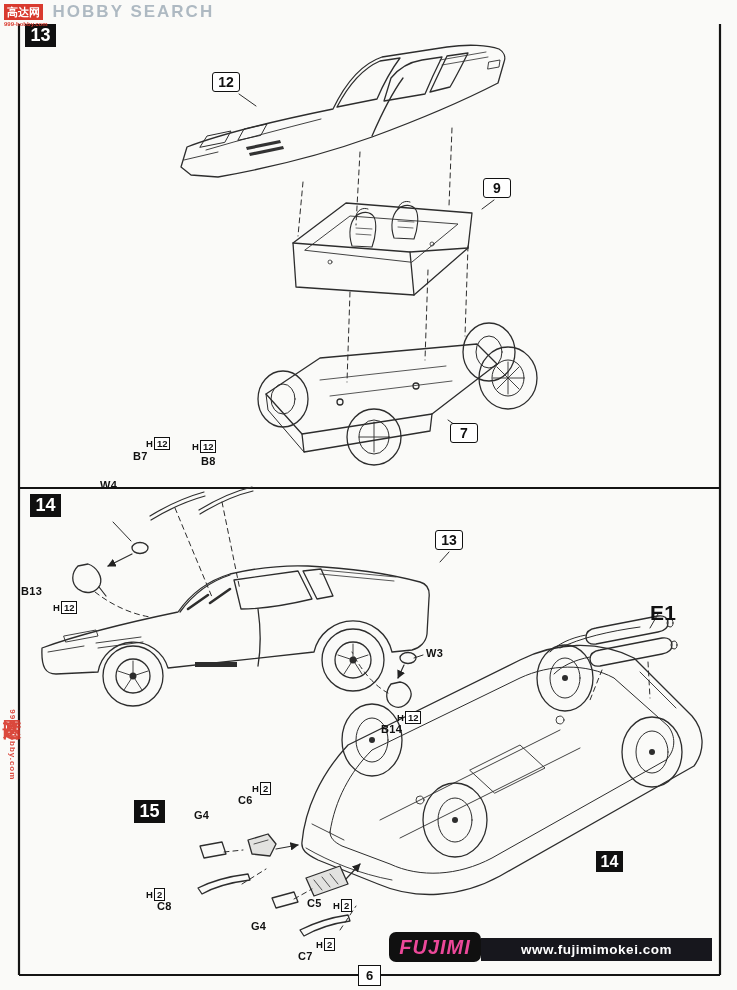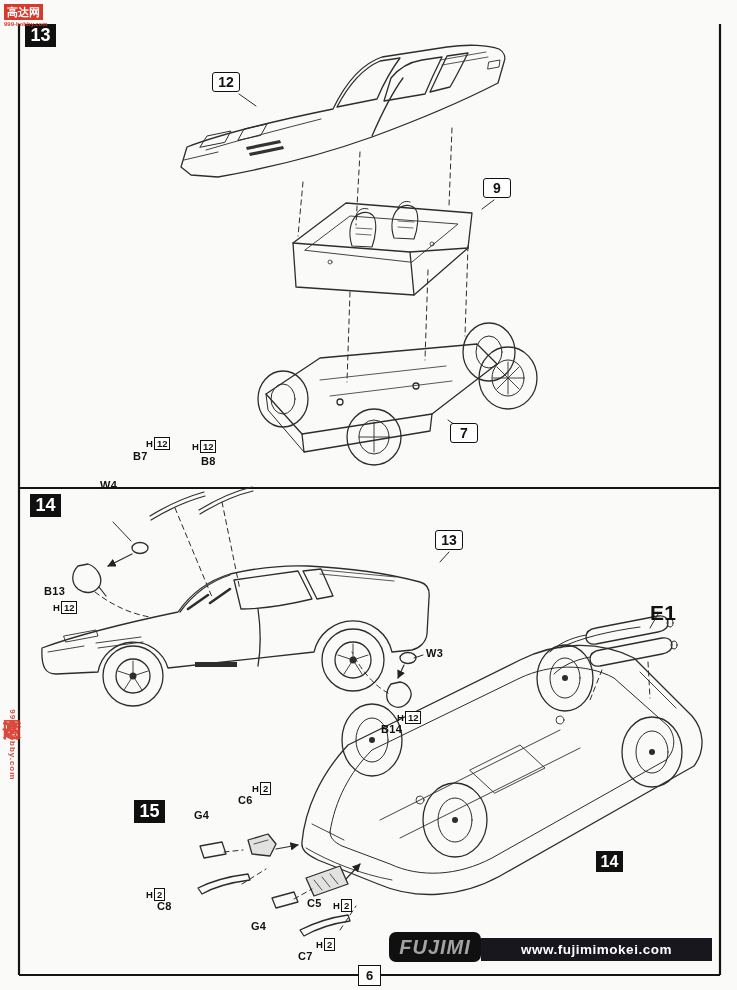--- a/index.html
+++ b/index.html
@@ -16,21 +16,21 @@
   .step-box.small{width:27px;height:21px;font-size:16px;}
   .callout{
     background:#fff;border:1.8px solid #111;border-radius:3px;font-weight:bold;
     font-size:14px;min-width:20px;height:18px;padding:0 3px;
     display:flex;align-items:center;justify-content:center;
   }
   .part-label{font-weight:bold;font-size:11px;letter-spacing:0.3px;}
   .flag{display:flex;align-items:center;gap:1px;font-size:9.5px;font-weight:bold;}
   .flag .fbox{border:1.2px solid #111;background:#fff;padding:0 2px;line-height:11px;display:inline-block;}
   .fujimi-logo{
-    background:#101010;color:#a3a3a3;border-radius:7px;width:92px;height:30px;
+    background:#101010;color:#ec4899;border-radius:7px;width:92px;height:30px;
     display:flex;align-items:center;justify-content:center;
     font-weight:bold;font-style:italic;font-size:20px;letter-spacing:1px;
   }
   .url-bar{
     background:#17171d;color:#fff;width:231px;height:23px;
     display:flex;align-items:center;justify-content:center;
     font-weight:bold;font-size:13.5px;letter-spacing:0.5px;
   }
   .page-num{
     background:#fff;border:1.7px solid #111;width:21px;height:19px;
@@ -254,20 +254,21 @@
       <line x1="449" y1="552" x2="440" y2="562"></line>
     </g>
   </g>
 </svg>
 
 <div class="lbl wm-top" style="left:4px;top:2px">
   <div>
     <span class="wm-logo">高达网</span>
     <span class="wm-logo-sub">999-hobby.com</span>
   </div>
+  <span class="wm-search">HOBBY SEARCH</span>
 </div>
 
 <div class="lbl wm-bottom" style="left:2px;top:704px">
   <span>高达网</span>
   <span class="sub">999-hobby.com</span>
 </div>
 
 <div class="lbl step-box" style="left:25px;top:24px">13</div>
 <div class="lbl step-box" style="left:30px;top:494px">14</div>
 <div class="lbl step-box" style="left:134px;top:800px">15</div>
@@ -285,21 +286,21 @@
 <div class="lbl part-label" style="left:133px;top:450px">B7</div>
 
 <div class="lbl flag" style="left:192px;top:440px">
   <span>H</span>
   <span class="fbox">12</span>
 </div>
 <div class="lbl part-label" style="left:201px;top:455px">B8</div>
 
 <div class="lbl part-label" style="left:100px;top:479px">W4</div>
 
-<div class="lbl part-label" style="left:44px;top:585px">B13</div>
+<div class="lbl part-label" style="left:21px;top:585px">B13</div>
 <div class="lbl flag" style="left:53px;top:601px">
   <span>H</span>
   <span class="fbox">12</span>
 </div>
 
 <div class="lbl part-label" style="left:426px;top:647px">W3</div>
 
 <div class="lbl flag" style="left:397px;top:711px">
   <span>H</span>
   <span class="fbox">12</span>

